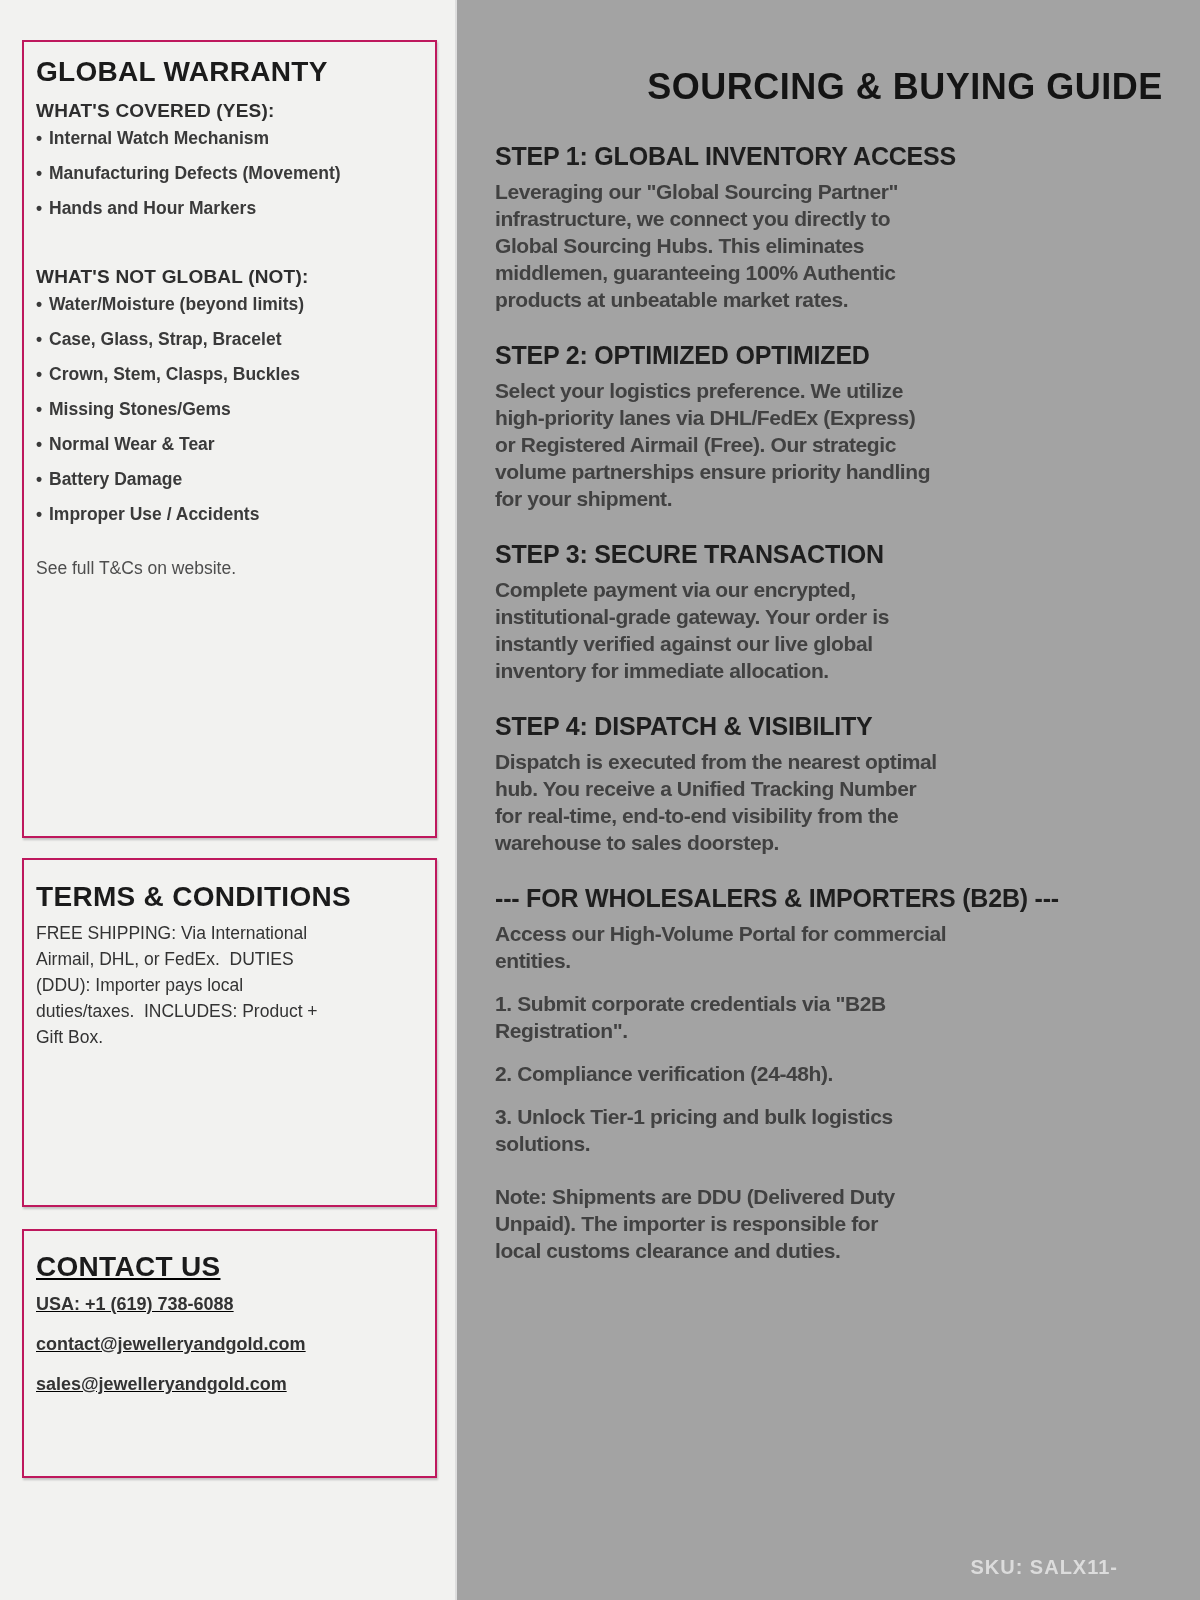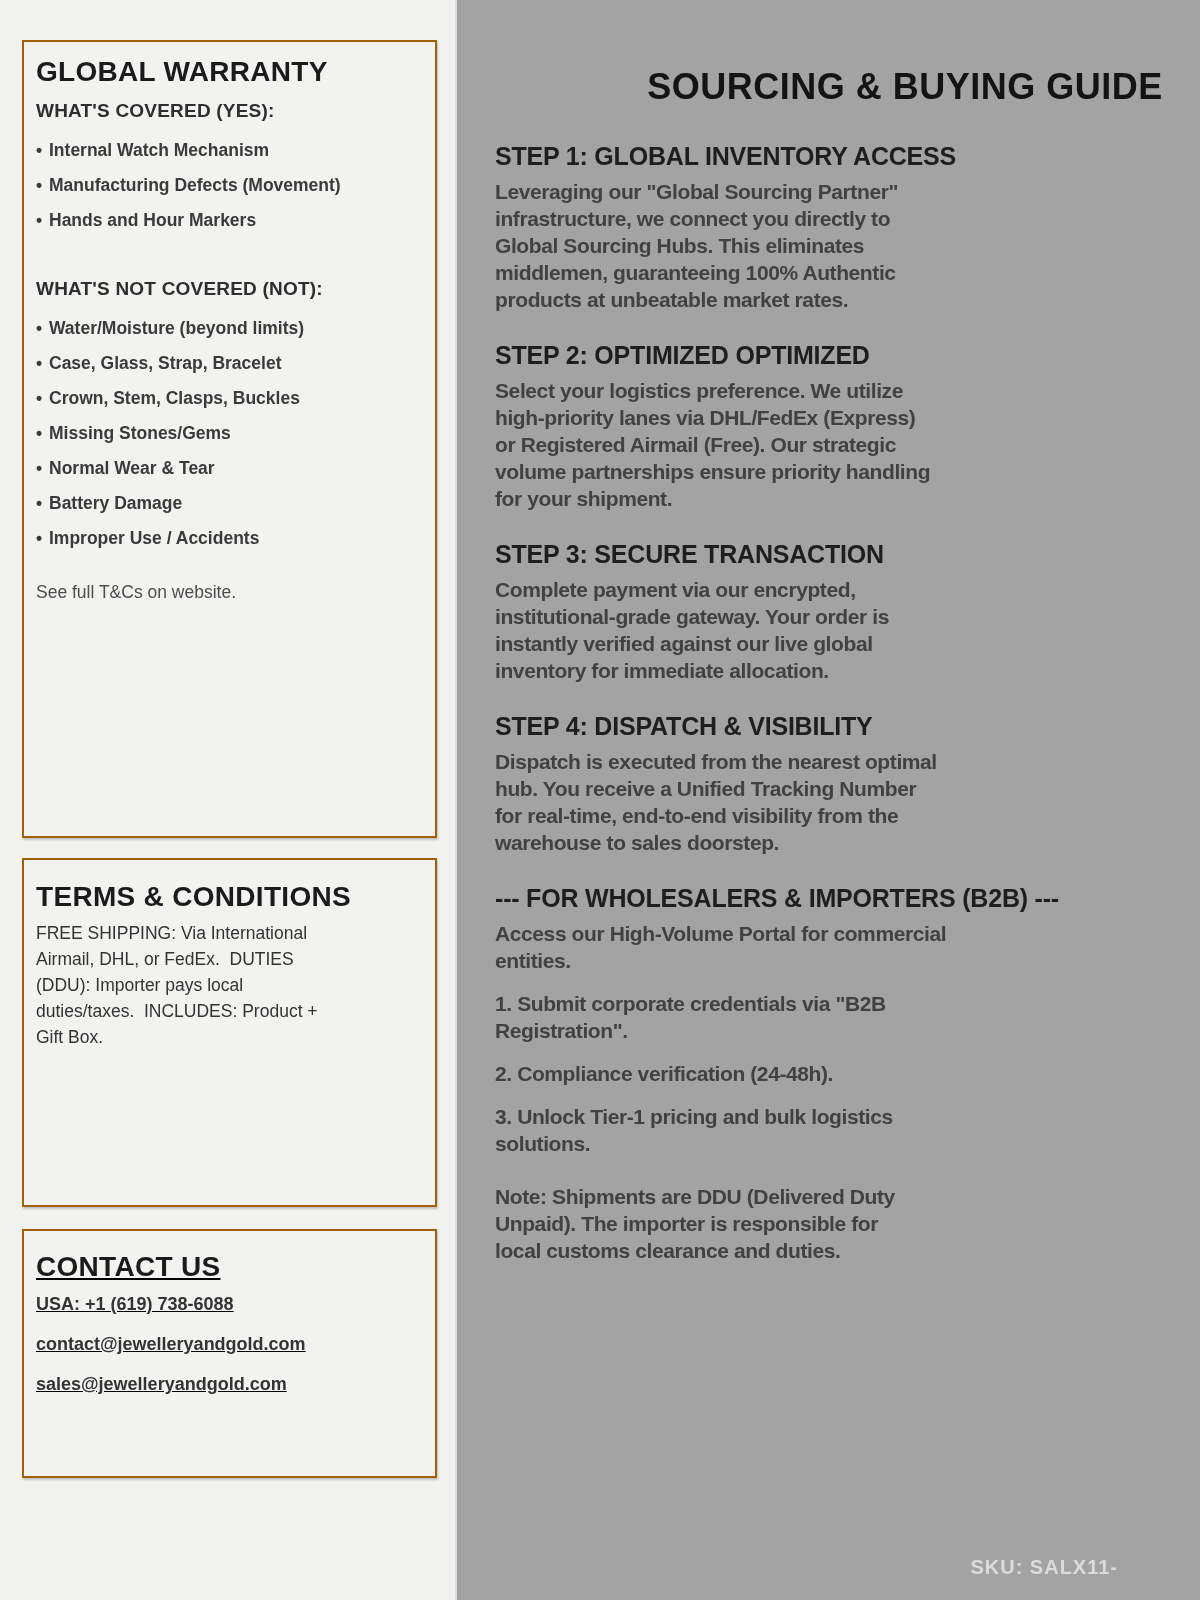--- a/index.html
+++ b/index.html
@@ -15,39 +15,39 @@
     position:absolute; left:0; top:0;
     width:457px; height:1600px;
     background:#f2f2f0;
     border-right:2px solid #dedede;
     box-sizing:border-box;
   }
   .box {
     position:absolute; left:22px; width:415px;
     box-sizing:border-box;
     background:#f2f2f0;
-    border:2px solid #a16207;
+    border:2px solid #be185d;
     box-shadow:1px 2px 2px rgba(0,0,0,0.20);
     padding:14px 12px 0 12px;
   }
   .box--warranty { top:40px;  height:798px; }
   .box--terms    { top:858px; height:349px; }
   .box--contact  { top:1229px;height:249px;text-decoration:underline; }
 
   .box-title {
     margin:0; font-size:28px; font-weight:800;
     color:#1b1b1b; letter-spacing:0.3px; line-height:32px;
   }
   .subhead {
     margin:12px 0 0; font-size:19px; font-weight:700;
     color:#2e2e2e; line-height:22px; letter-spacing:0.2px;
   }
   .subhead--second { margin-top:47px; }
   ul.blist {
-    list-style:none; margin:17px 0 0; padding:0;
+    list-style:none; margin:5px 0 0; padding:0;
   }
   ul.blist li {
     font-size:17.5px; font-weight:700; color:#3a3a3a;
     line-height:22px; padding-left:13px; position:relative;
   }
   ul.blist li + li { margin-top:13px; }
   ul.blist li::before {
     content:"•"; position:absolute; left:0; top:0; color:#3a3a3a;
   }
   .footnote {
@@ -102,21 +102,21 @@
 <div class="sidebar">
 
   <div class="box box--warranty">
     <h2 class="box-title">GLOBAL WARRANTY</h2>
     <p class="subhead">WHAT'S COVERED (YES):</p>
     <ul class="blist">
       <li>Internal Watch Mechanism</li>
       <li>Manufacturing Defects (Movement)</li>
       <li>Hands and Hour Markers</li>
     </ul>
-    <p class="subhead subhead--second">WHAT'S NOT COVERED (NOT):</p>
+    <p class="subhead subhead--second">WHAT'S NOT GLOBAL (NOT):</p>
     <ul class="blist">
       <li>Water/Moisture (beyond limits)</li>
       <li>Case, Glass, Strap, Bracelet</li>
       <li>Crown, Stem, Clasps, Buckles</li>
       <li>Missing Stones/Gems</li>
       <li>Normal Wear &amp; Tear</li>
       <li>Battery Damage</li>
       <li>Improper Use / Accidents</li>
     </ul>
     <p class="footnote">See full T&amp;Cs on website.</p>

